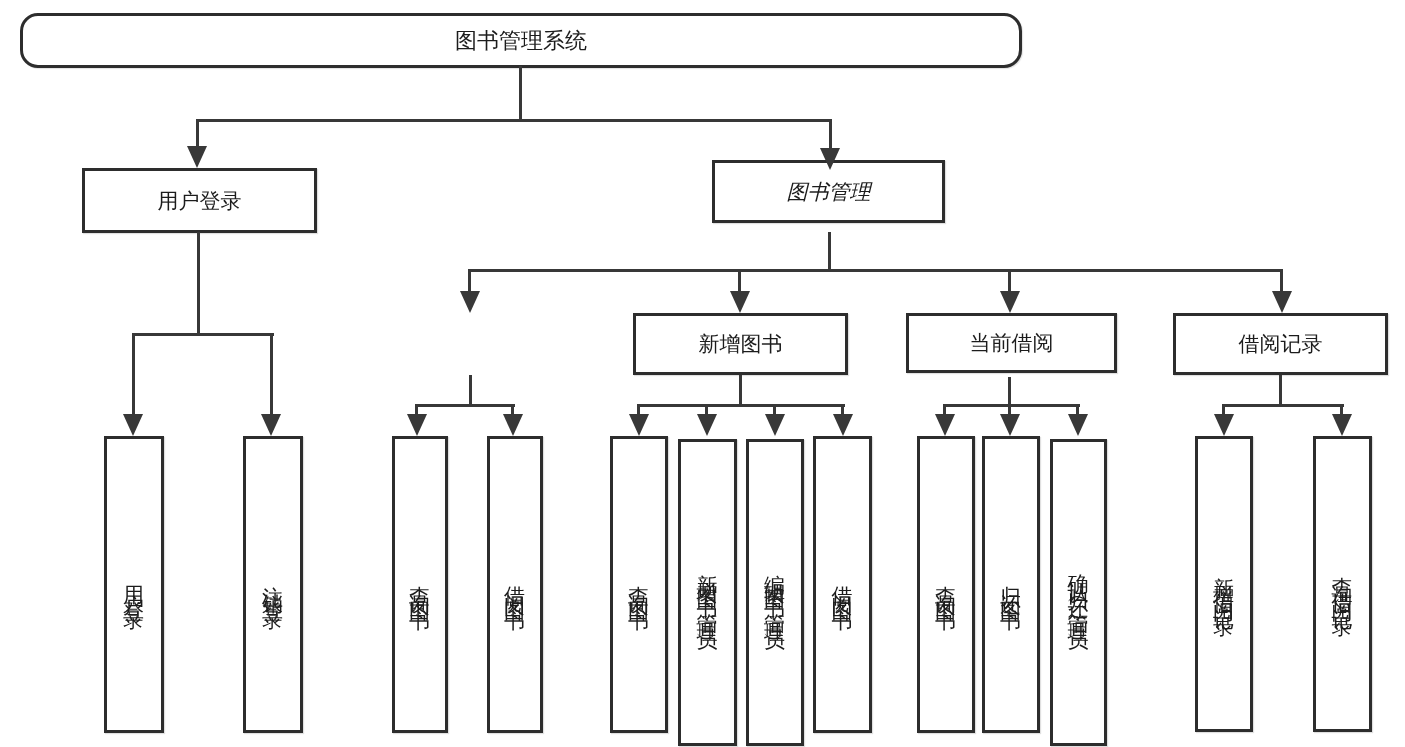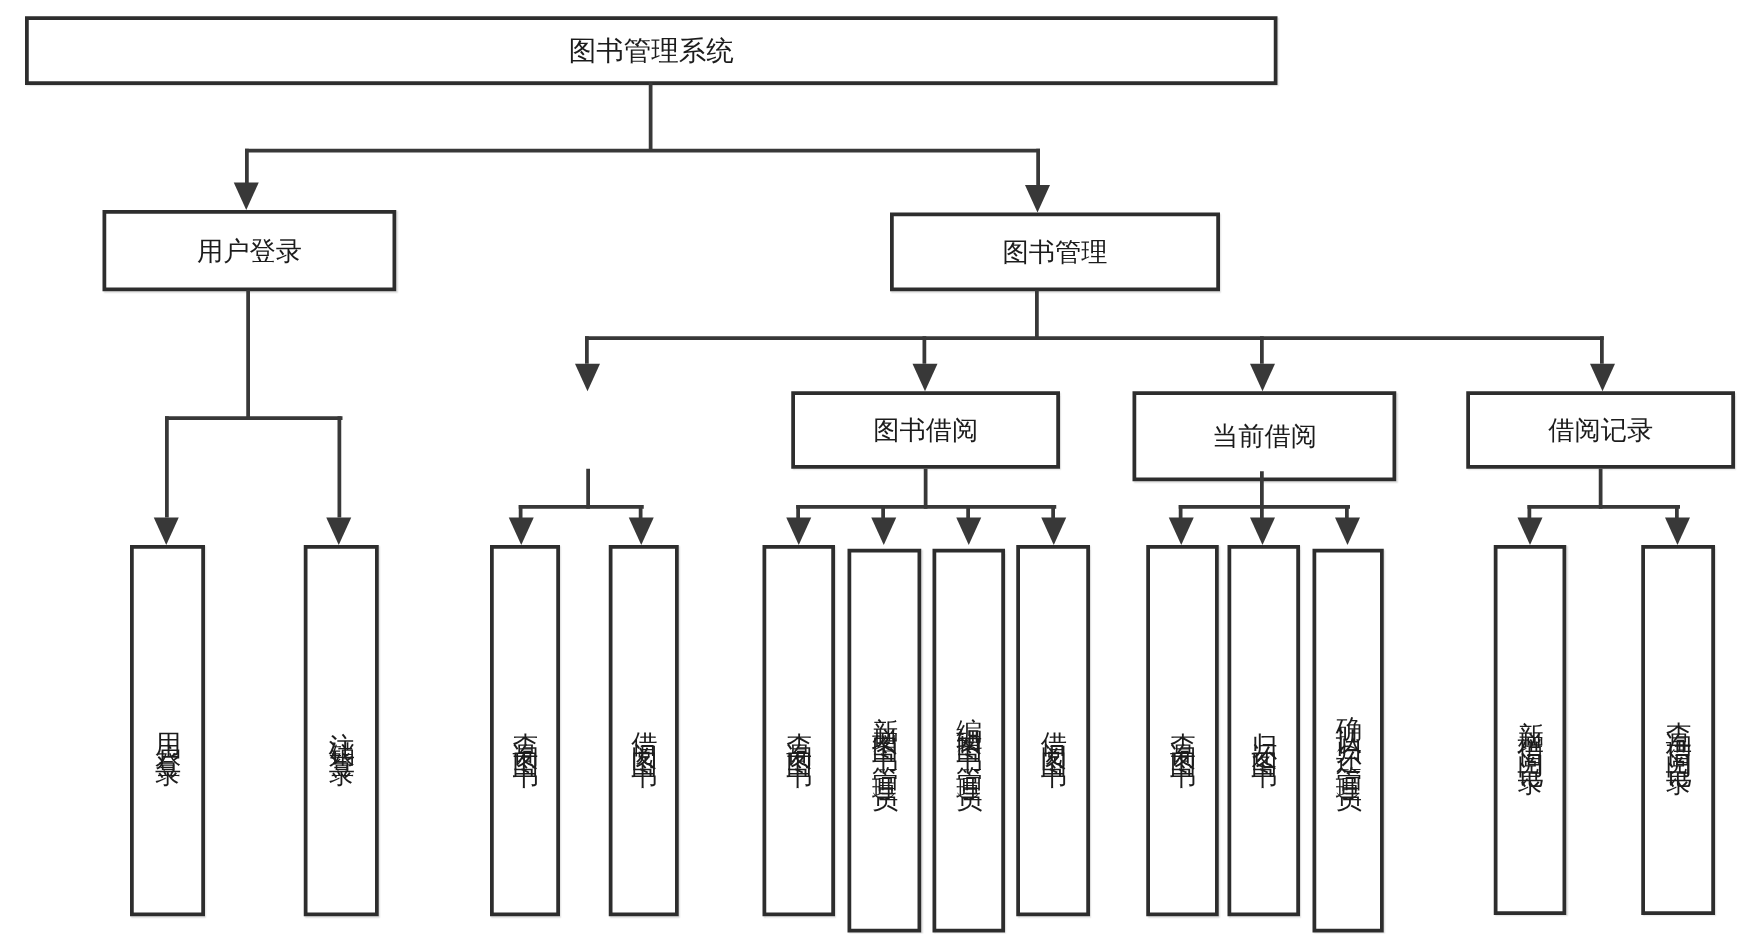--- a/index.html
+++ b/index.html
@@ -17,21 +17,21 @@
     box-sizing: border-box;
     background: #ffffff;
     border: 3px solid #2d2d2d;
     display: flex;
     align-items: center;
     justify-content: center;
     font-size: 21px;
     color: #1c1c1c;
     box-shadow: 1px 1px 1px rgba(0,0,0,0.12);
   }
-  .box.root { font-size: 22px; }
+  .box.root { font-size: 22px; border-radius: 18px; }
   .leaf-text {
     writing-mode: vertical-rl;
     text-orientation: mixed;
     letter-spacing: 8px;
     line-height: 1;
     white-space: nowrap;
   }
   .hline, .vline { position: absolute; background: #383838; }
   .arrow {
     position: absolute;
@@ -51,24 +51,24 @@
   }
 </style>
 </head>
 <body>
 
 <div class="stage">
 
   <div class="box root" style="left:20px; top:13px; width:1002px; height:55px;">图书管理系统</div>
 
   <div class="box" style="left:82px; top:168px; width:235px; height:65px;">用户登录</div>
-  <div class="box" style="left:712px; top:170px; width:264px; height:63px;">图书管理</div>
+  <div class="box" style="left:712px; top:160px; width:233px; height:63px;font-style:italic;">图书管理</div>
 
-  <div class="box" style="left:633px; top:313px; width:215px; height:62px;">图书借阅</div>
-  <div class="box" style="left:906px; top:313px; width:211px; height:72px;">当前借阅</div>
+  <div class="box" style="left:633px; top:313px; width:215px; height:62px;">新增图书</div>
+  <div class="box" style="left:906px; top:313px; width:211px; height:60px;">当前借阅</div>
   <div class="box" style="left:1173px; top:313px; width:215px; height:62px;">借阅记录</div>
 
   <div class="box" style="left:104px; top:436px; width:60px; height:297px;">
     <span class="leaf-text">用户登录</span>
   </div>
   <div class="box" style="left:243px; top:436px; width:60px; height:297px;">
     <span class="leaf-text">注销登录</span>
   </div>
 
   <div class="box" style="left:392px; top:436px; width:56px; height:297px;">

